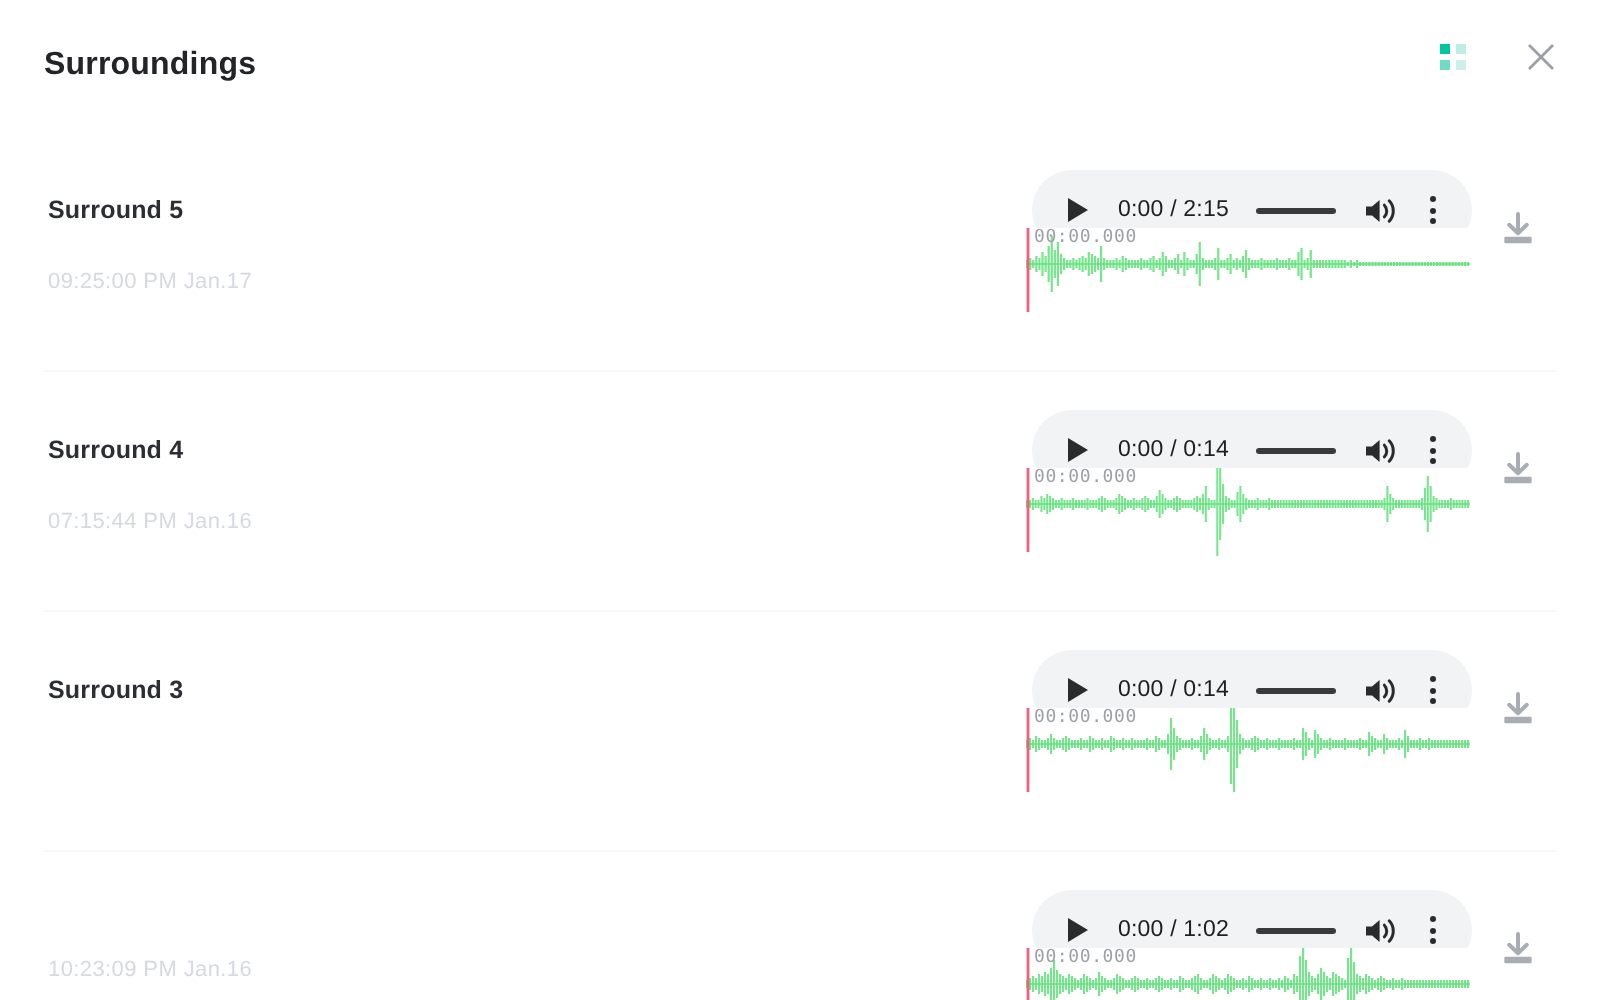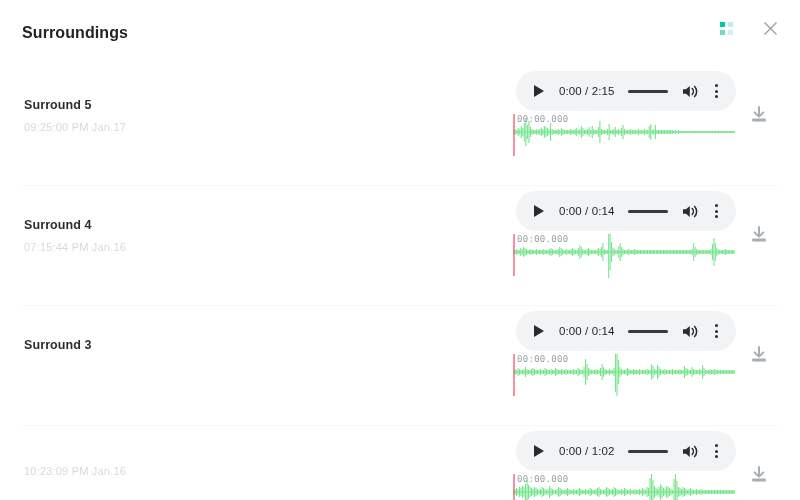--- a/index.html
+++ b/index.html
@@ -111,32 +111,32 @@
     width: 440px;
   }
   .row-title {
     font-size: 12.5px;
     font-weight: bold;
     color: #2b2f33;
     line-height: 16px;
     letter-spacing: 0.1px;
   }
   .row-time {
-    margin-top: 7px;
+    margin-top: 21px;
     font-size: 11px;
     color: #d6d9dd;
     line-height: 14px;
     letter-spacing: 0.2px;
   }
 
   
   .player-wrap {
     position: absolute;
     left: 516px;
-    top: 5px;
+    top: 19px;
   }
   .player {
     width: 220px;
     height: 40px;
     border-radius: 20px;
     background: #f1f3f4;
     display: flex;
     align-items: center;
     box-sizing: border-box;
     padding: 0 12px 0 14px;

